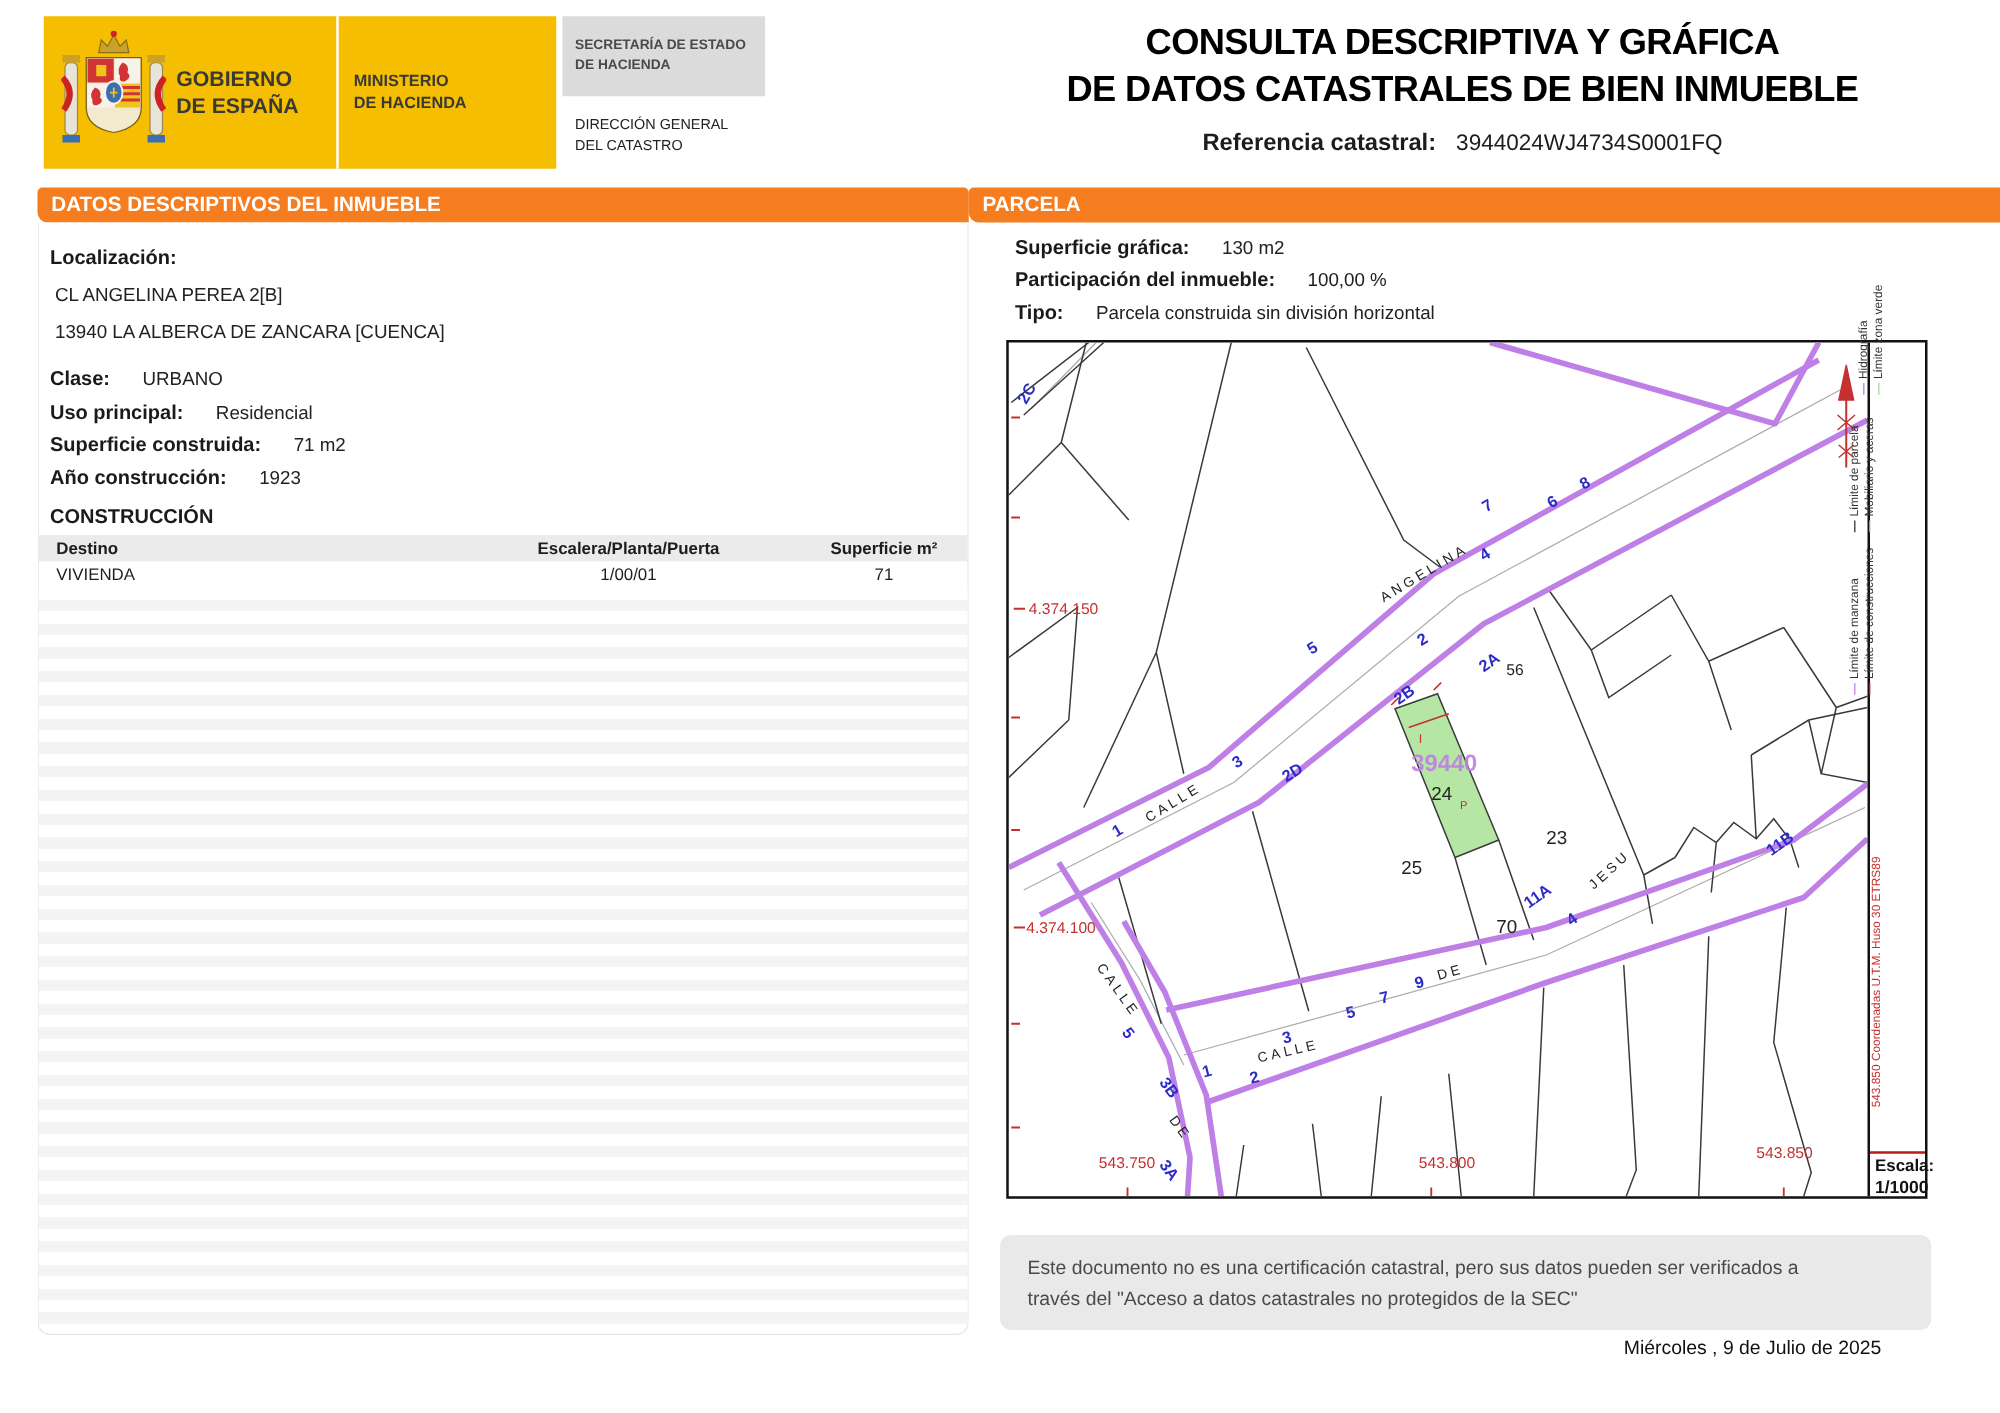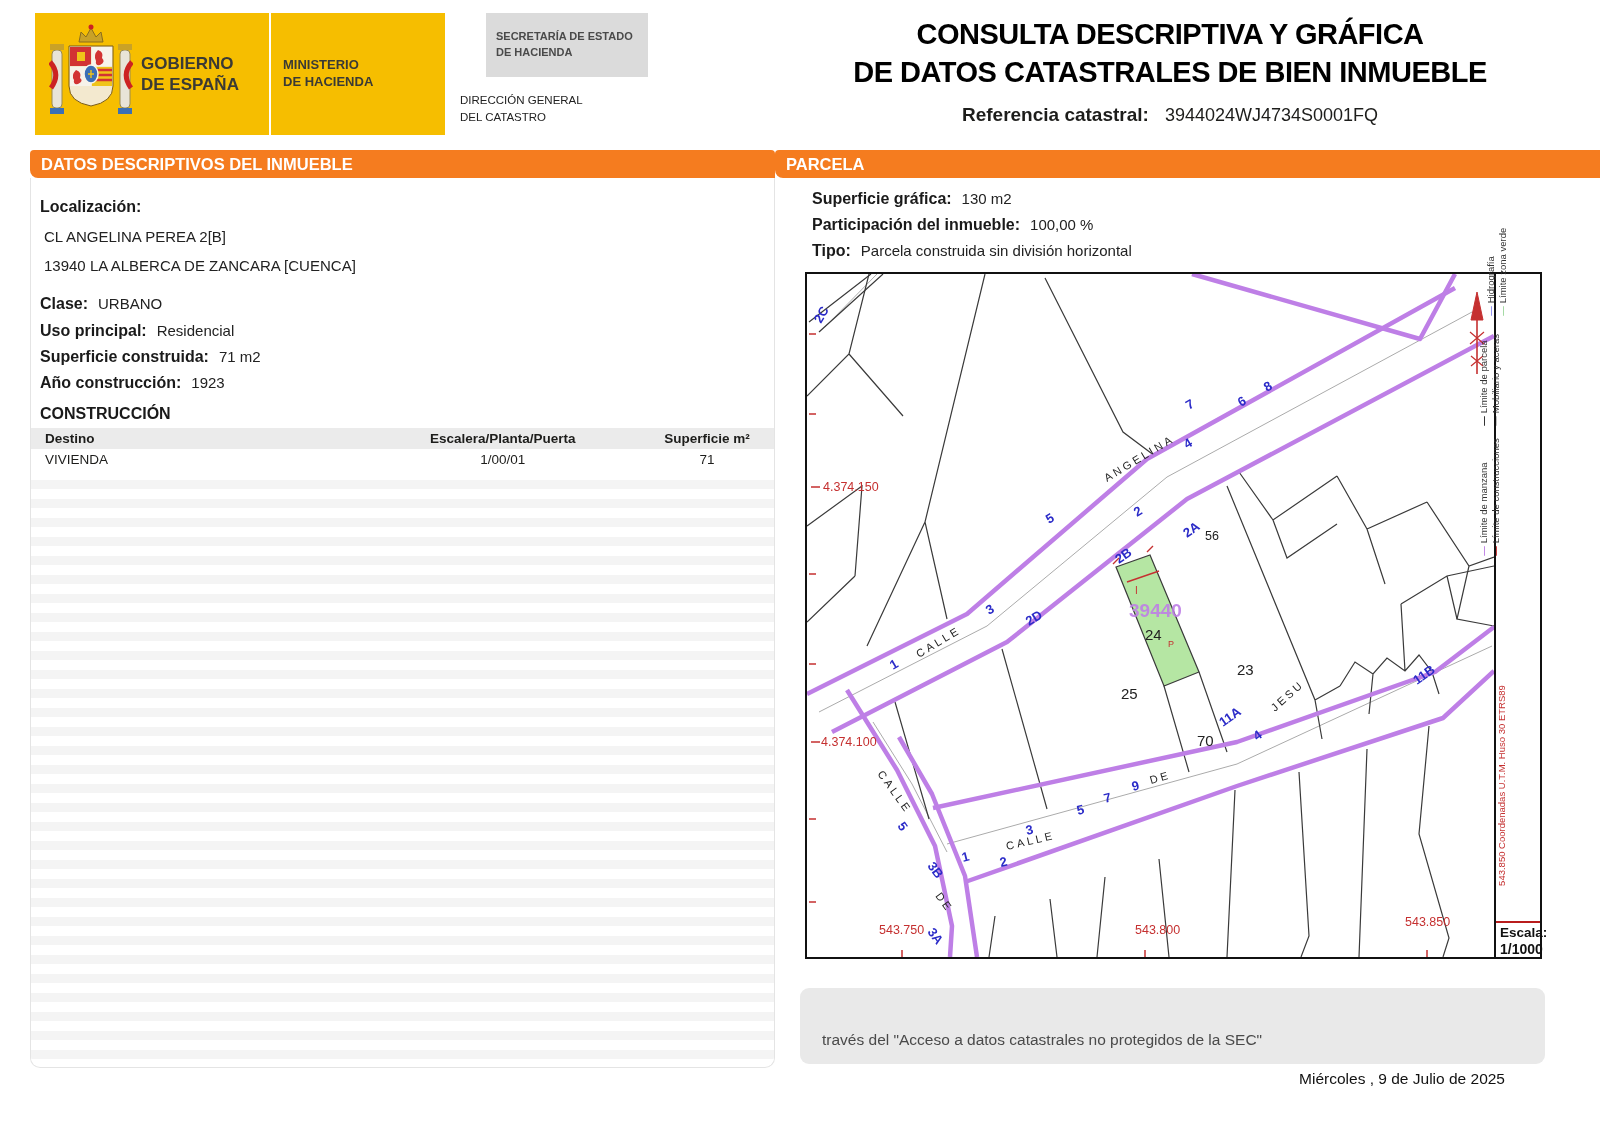--- a/index.html
+++ b/index.html
@@ -9,36 +9,36 @@
   }
   .abs{position:absolute;}
 
   
   .logo-band{left:35px;top:13px;width:410px;height:122px;background:#F6BE00;display:flex;align-items:center;}
   .emblem{margin-left:14px;flex:0 0 auto;}
   .gob-text{width:122px;margin-left:8px;font-size:17px;font-weight:bold;color:#3a3a35;line-height:1.25;}
   .band-divider{width:2px;height:122px;background:#ffffff;margin-left:6px;}
   .band-right{margin-left:12px;font-size:13px;font-weight:bold;color:#3a3a35;line-height:1.3;}
   .band-right .grp{margin:9px 0;}
-  .sec-box{left:450px;top:13px;width:162px;height:64px;background:#DBDBDB;display:flex;flex-direction:column;justify-content:center;padding-left:10px;box-sizing:border-box;font-size:11px;font-weight:bold;color:#4a4a4a;line-height:1.45;margin-left:36px;}
+  .sec-box{left:450px;top:13px;width:162px;height:64px;background:#DBDBDB;display:flex;flex-direction:column;justify-content:center;padding-left:10px;box-sizing:border-box;font-size:11px;font-weight:bold;color:#4a4a4a;line-height:1.45;}
   .dir-box{left:460px;top:92px;font-size:11.5px;color:#222;line-height:1.45;}
 
   .doc-title{left:830px;top:16px;width:680px;text-align:center;}
   .doc-title .t1{font-size:29px;font-weight:800;letter-spacing:-0.5px;line-height:1.3;color:#000000;}
   .ref-row{left:830px;top:104px;width:680px;text-align:center;font-size:18px;}
   .ref-row b{font-size:19px;margin-right:16px;}
 
   
   .orange-bar{height:28px;background:#F57C1F;color:#fff;font-size:16.5px;font-weight:bold;line-height:28px;padding-left:11px;box-sizing:border-box;border-radius:4px 4px 0 8px;}
 
   
   .left-body{left:30px;top:178px;width:745px;height:890px;border:1px solid #e4e4e4;border-top:none;border-radius:0 0 10px 10px;box-sizing:border-box;background:#fff;}
   .lbl{font-weight:bold;font-size:16px;color:#1a1a1a;}
   .val{font-size:15px;color:#222;}
-  .field-row{display:flex;align-items:baseline;gap:10px;}
+  .field-row{display:flex;align-items:baseline;gap:26px;}
   .construction-table{left:31px;top:428px;width:743px;font-size:13.5px;}
   .ct-row{display:grid;grid-template-columns:45% 37% 18%;height:21px;line-height:21px;}
   .ct-head{background:#EBEBEB;font-weight:bold;}
   .ct-row span:first-child{padding-left:14px;text-align:left;}
   .ct-row span{text-align:center;}
   .stripes{left:31px;top:470px;width:743px;height:596px;background:repeating-linear-gradient(180deg,#ffffff 0 10px,#f4f4f4 10px 19px);border-radius:0 0 9px 9px;}
 
   
   .map-frame{left:805px;top:272px;width:737px;height:687px;border:2px solid #111;box-sizing:border-box;display:flex;background:#fff;}
   .map-area{width:687px;height:683px;position:relative;}
@@ -301,16 +301,16 @@
     </div>
     <div class="rot utm-note" style="left:12px;top:600px;">543.850 Coordenadas U.T.M. Huso 30 ETRS89</div>
     <div class="escala-box">
       <div>Escala:</div>
       <div class="ev">1/1000</div>
     </div>
   </div>
 </div>
 
 <div class="abs disclaimer">
-  <br>
+  <span>Este documento no es una certificación catastral, pero sus datos pueden ser verificados a</span><br>
   <span>través del "Acceso a datos catastrales no protegidos de la SEC"</span>
 </div>
 <div class="abs date-line">Miércoles , 9 de Julio de 2025</div>
 
 </body></html>

